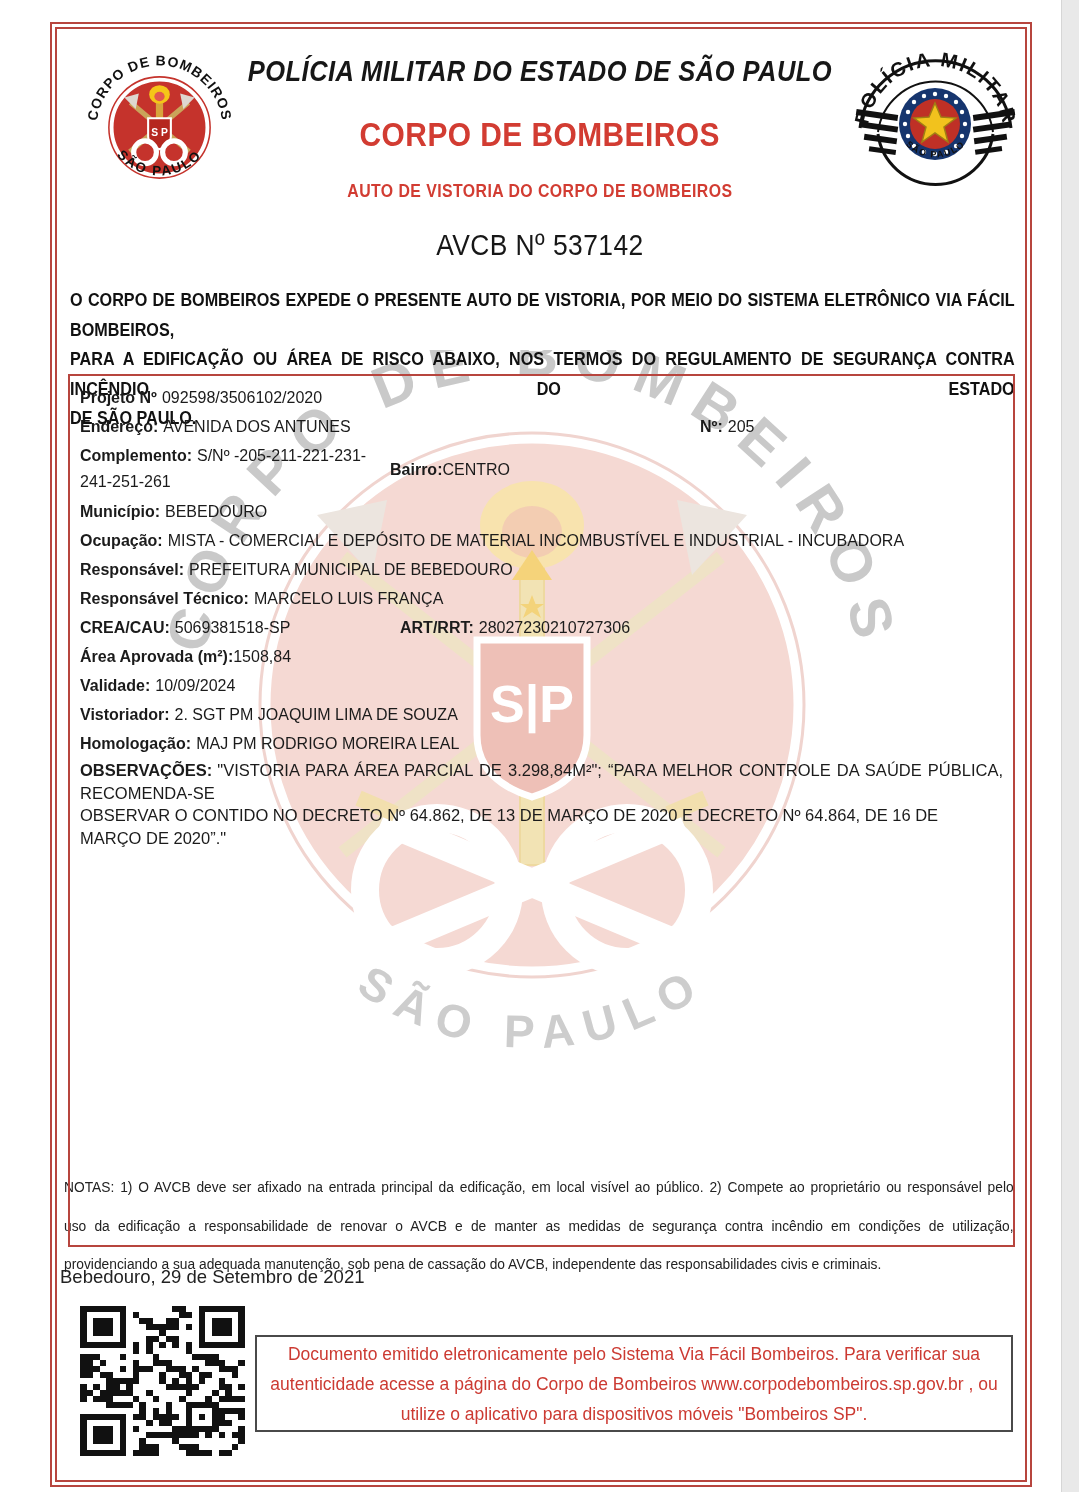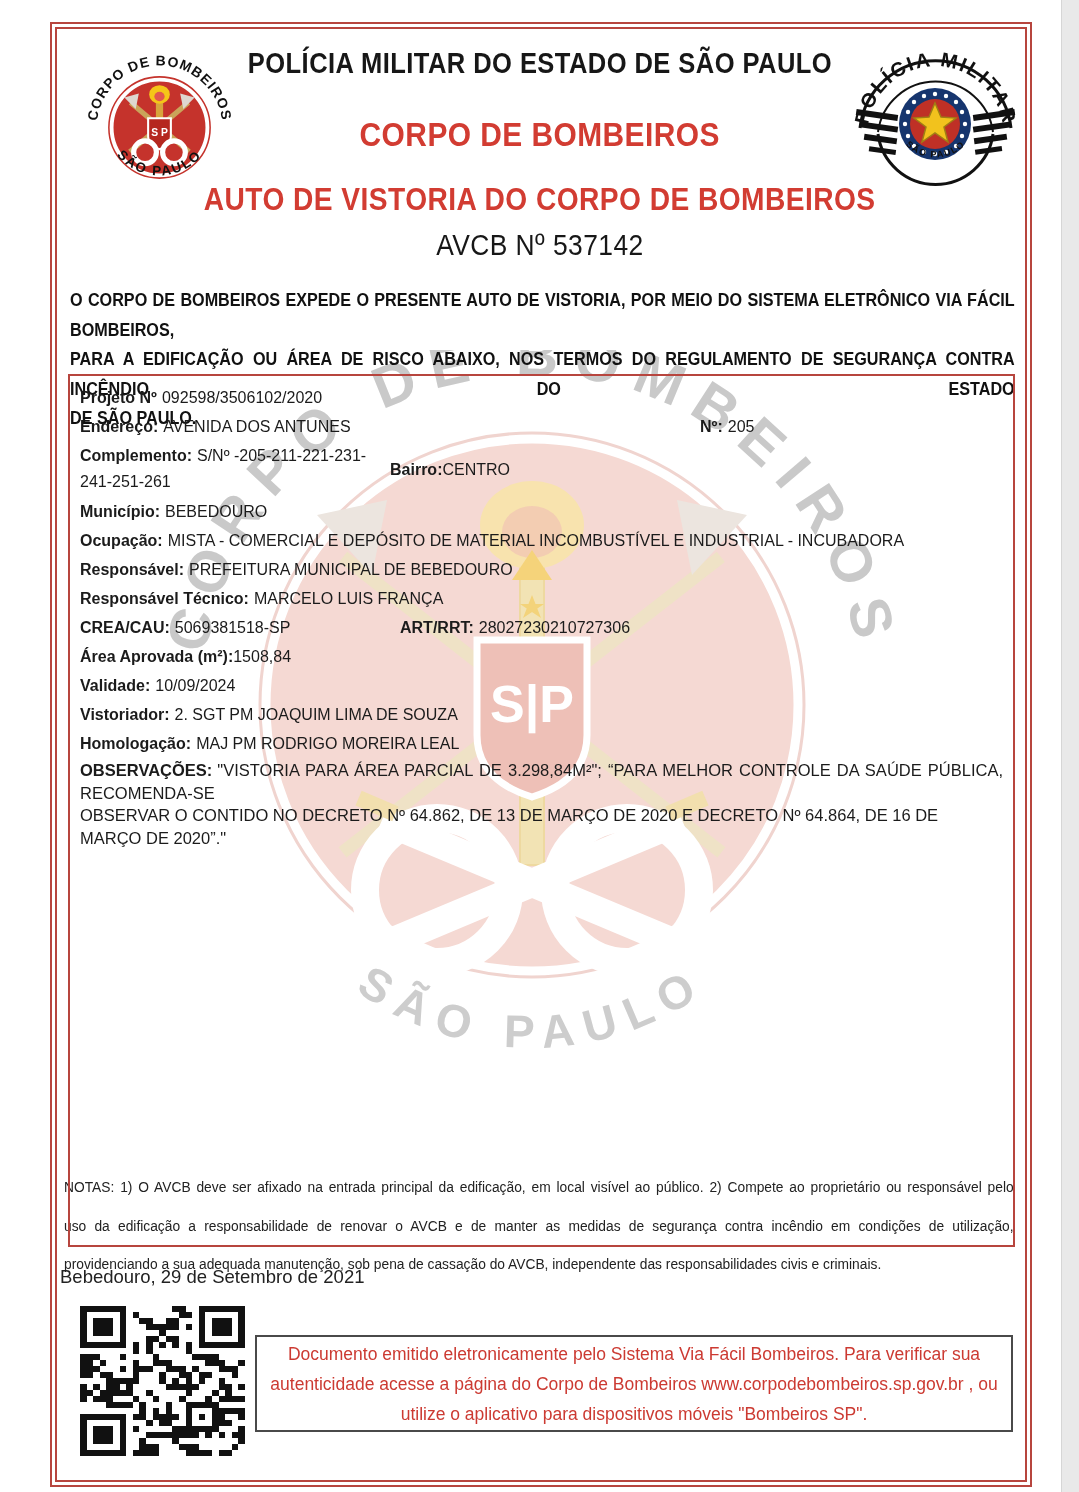--- a/index.html
+++ b/index.html
@@ -4,23 +4,23 @@
 <style>
   html,body{margin:0;padding:0;background:#fff;}
   .page{position:relative;width:1079px;height:1492px;background:#ffffff;overflow:hidden;
         font-family:"Liberation Sans", sans-serif;color:#1b1b1b;}
   .edge-strip{position:absolute;right:0;top:0;width:17px;height:1492px;background:#e9e9e9;border-left:1px solid #d6d6d6;}
   .frame{position:absolute;left:55px;top:27px;width:968px;height:1451px;
          border:2px solid #b7453e;outline:2px solid #b7453e;outline-offset:3px;}
   
   .hline{position:absolute;left:60px;width:960px;text-align:center;white-space:nowrap;}
   .sx{display:inline-block;transform:scaleX(.88);transform-origin:center;}
-  .h-org{top:47px;font-size:29px;font-weight:bold;color:#171717;letter-spacing:.5px;}
+  .h-org{top:55px;font-size:29px;font-weight:bold;color:#171717;letter-spacing:.5px;font-style:italic;}
   .h-dept{top:115px;font-size:34px;font-weight:bold;color:#d23c32;letter-spacing:.5px;}
-  .h-doc{top:181px;font-size:32px;font-weight:bold;color:#d23c32;letter-spacing:.5px;}
+  .h-doc{top:181px;font-size:18px;font-weight:bold;color:#d23c32;letter-spacing:.5px;}
   .h-avcb{top:228px;font-size:30px;font-weight:normal;color:#171717;letter-spacing:.5px;text-align:center;}
   
   .intro{position:absolute;left:70px;top:286px;width:945px;}
   .intro-in{width:1052px;transform:scaleX(.898);transform-origin:left top;
             font-size:18px;font-weight:bold;line-height:29.5px;color:#111;}
   .just{text-align:justify;text-align-last:justify;}
   
   .wm{position:absolute;left:132px;top:350px;z-index:0;}
   
   .ibox{position:absolute;left:68px;top:374px;width:947px;height:873px;box-sizing:border-box;

